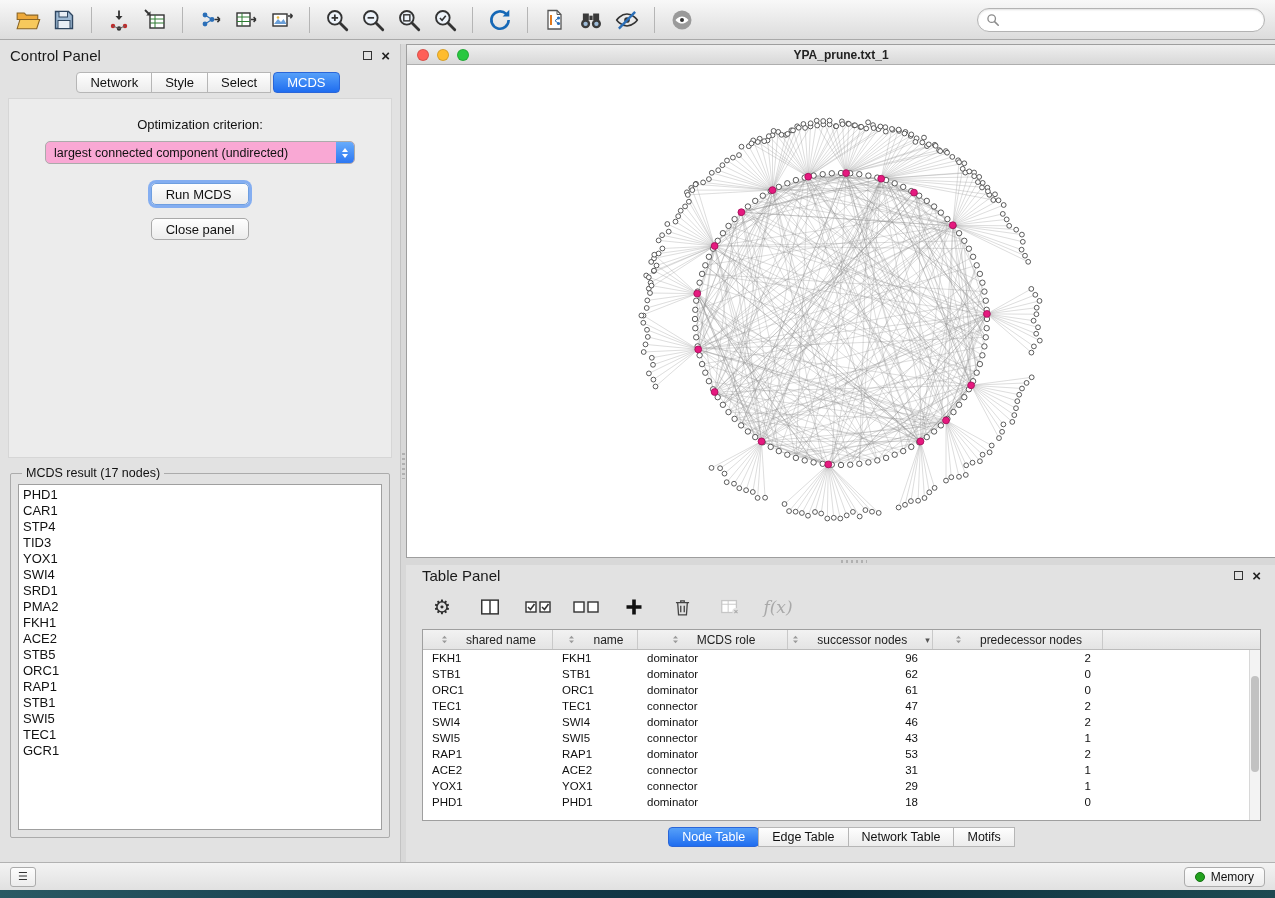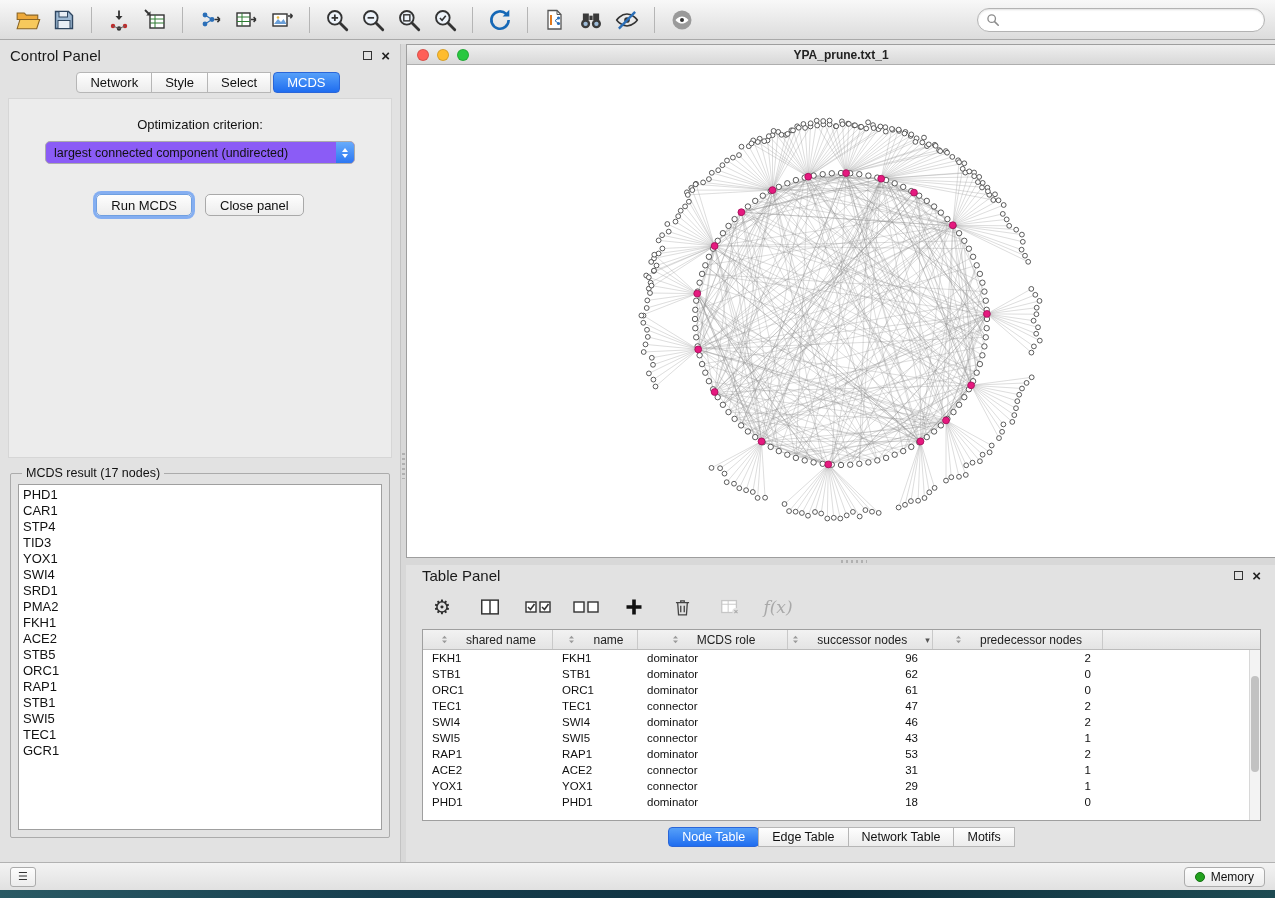--- a/index.html
+++ b/index.html
@@ -33,30 +33,30 @@
   .close-x { font-size:15px; font-weight:700; color:#222; line-height:1; }
   .cp-tabs { margin-top:6px; display:flex; justify-content:center; }
   .seg { height:21px; padding:0 13px; display:flex; align-items:center; font-size:13px;
          background:linear-gradient(#fefefe,#ececec); border:1px solid #b6b6b6; margin-left:-1px; }
   .seg:first-child { border-radius:4px 0 0 4px; margin-left:16px; }
   .seg.active { background:linear-gradient(#56a0f9,#1f6df0); color:#fff; border-color:#2a66d8;
                 border-radius:4px; margin-left:2px; }
   .cp-inner { margin:5px 8px 0 8px; height:360px; background:#ececec; border:1px solid #d6d6d6;
               display:flex; flex-direction:column; align-items:center; }
   .opt-label { margin-top:18px; font-size:13px; }
-  .dropdown { margin-top:9px; width:310px; height:23px; background:#8b5cf6; border:1px solid #ababab;
+  .dropdown { margin-top:9px; width:310px; height:23px; background:#f9a8d4; border:1px solid #ababab;
               border-radius:5px; display:flex; align-items:center; overflow:hidden; }
   .dropdown .dd-text { flex:1; padding-left:8px; font-size:12.5px; white-space:nowrap; }
   .dd-stepper { width:18px; height:23px; background:linear-gradient(#6aaefb,#2a75f2); border-radius:0 5px 5px 0;
                 display:flex; flex-direction:column; align-items:center; justify-content:center; gap:2px; }
   .dd-stepper .tri-up { width:0; height:0; border-left:3.5px solid transparent; border-right:3.5px solid transparent;
                         border-bottom:4px solid #fff; }
   .dd-stepper .tri-dn { width:0; height:0; border-left:3.5px solid transparent; border-right:3.5px solid transparent;
                         border-top:4px solid #fff; }
-  .cp-buttons { margin-top:30px; display:flex; gap:13px; }
+  .cp-buttons { margin-top:19px; display:flex; gap:13px;flex-direction:column; }
   .btn { height:22px; padding:0 14px; font-size:13px; background:linear-gradient(#fefefe,#ececec);
          border:1px solid #a9a9a9; border-radius:5px; display:flex; align-items:center; }
   .btn.focus-ring { box-shadow:0 0 0 3px rgba(77,142,245,0.65); border-color:#6f9fe0; }
   .mcds-fieldset { margin:8px 10px 24px 10px; flex:1; border:1px solid #ababab; border-radius:2px;
                    padding:4px 7px 7px 7px; display:flex; flex-direction:column; min-height:0; }
   .mcds-fieldset legend { font-size:12.5px; padding:0 4px; margin-left:4px; }
   .mcds-list { flex:1; background:#fff; border:1px solid #9f9f9f; overflow:hidden; padding:2px 0 0 4px; }
   .list-item { font-size:13px; line-height:16px; color:#111; }
 
   

